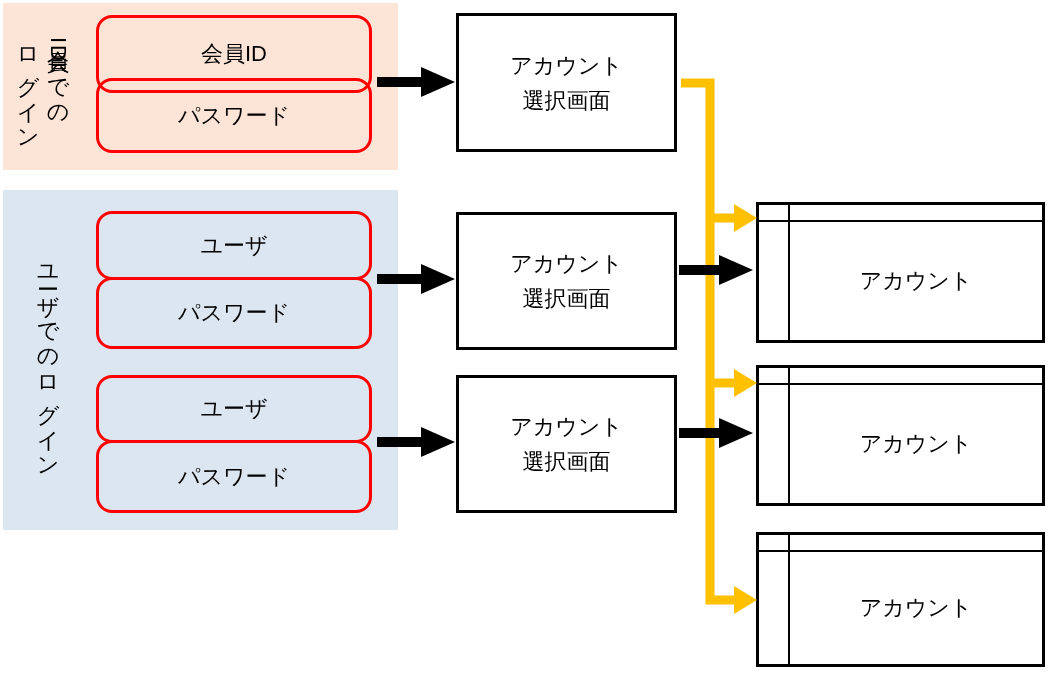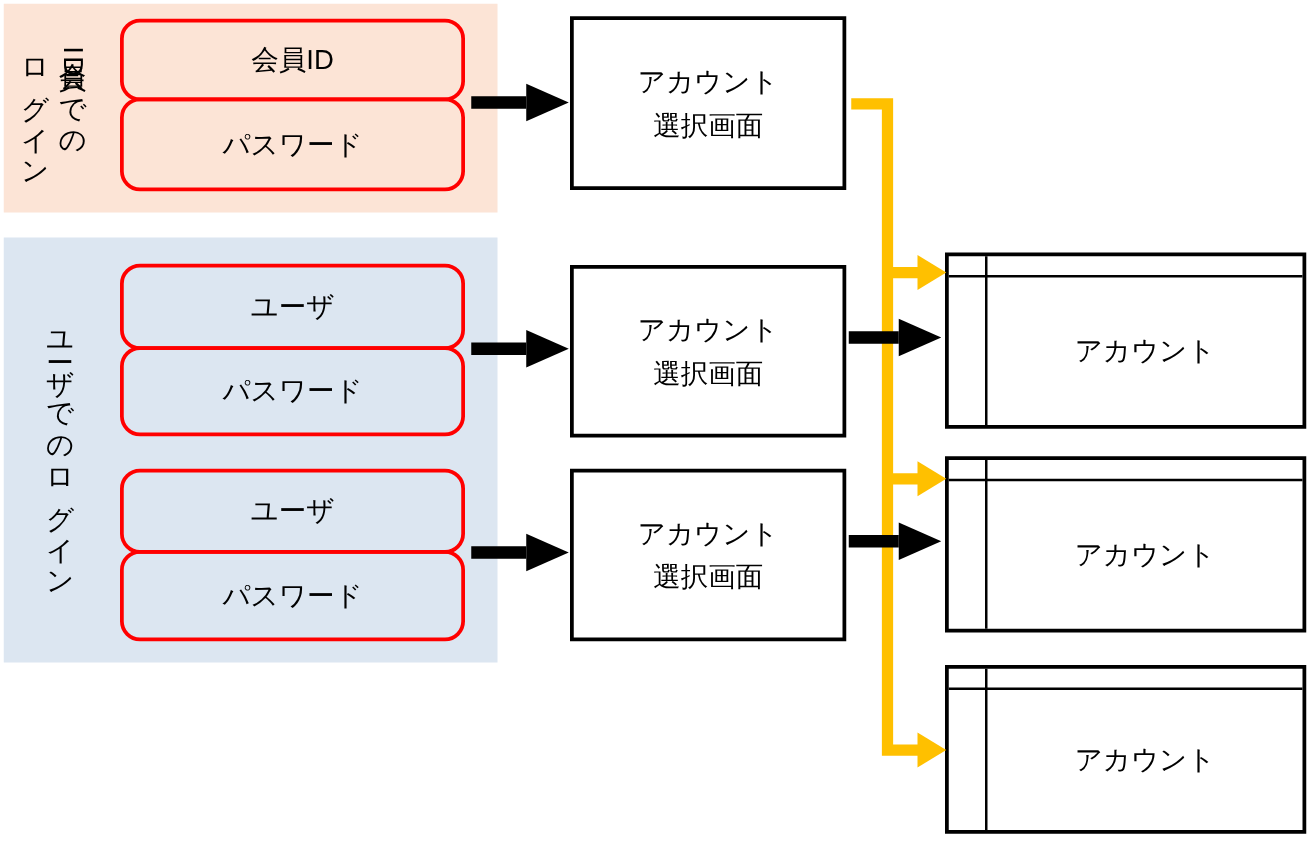--- a/index.html
+++ b/index.html
@@ -57,21 +57,21 @@
 </head>
 <body>
 
 <div class="canvas">
 
   <div class="group group-member">
     <div class="vlabel vlabel-member">
       <div>会員IDでの</div>
       <div>ログイン</div>
     </div>
-    <div class="field" style="left:93px; top:12px; width:276px; height:66px;">会員ID</div>
+    <div class="field" style="left:93px; top:12px; width:276px; height:78px;">会員ID</div>
     <div class="field" style="left:93px; top:75px; width:276px; height:75px;">パスワード</div>
   </div>
 
   <div class="group group-user">
     <div class="vlabel vlabel-user">ユーザでのログイン</div>
     <div class="field" style="left:93px; top:21px; width:276px; height:69px;">ユーザ</div>
     <div class="field" style="left:93px; top:87px; width:276px; height:72px;">パスワード</div>
     <div class="field" style="left:93px; top:185px; width:276px; height:68px;">ユーザ</div>
     <div class="field" style="left:93px; top:250px; width:276px; height:73px;">パスワード</div>
   </div>

